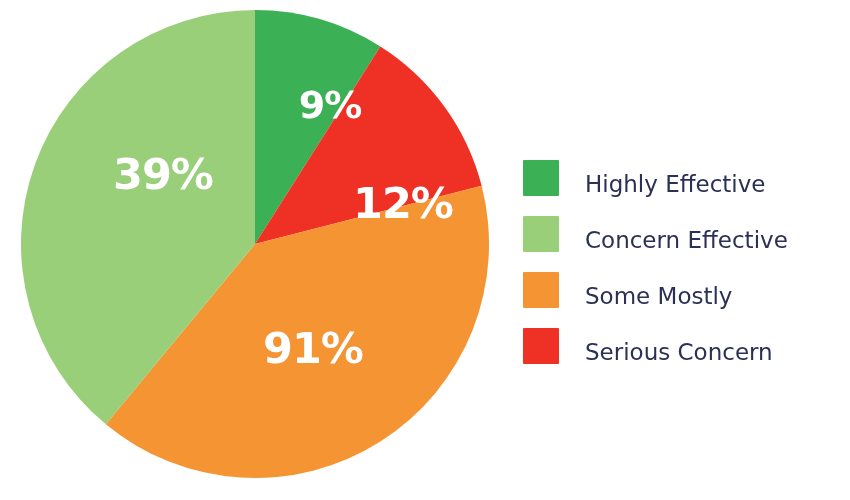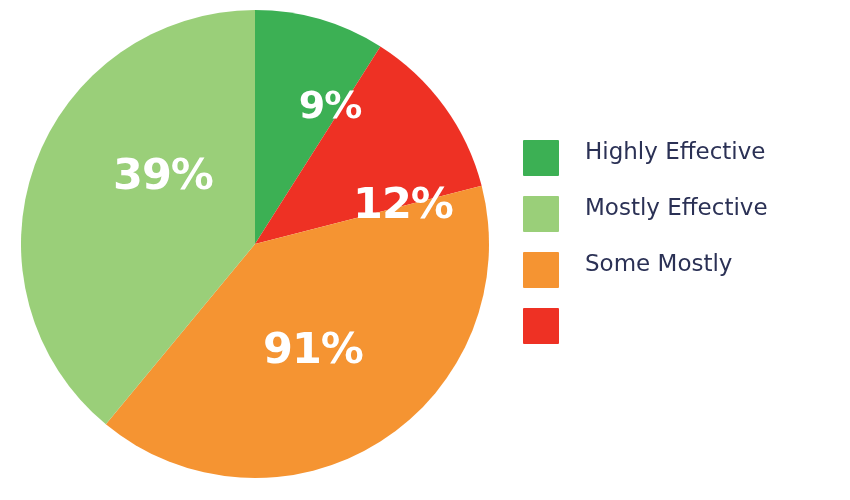--- a/index.html
+++ b/index.html
@@ -51,21 +51,21 @@
 
   
   #legend {
     position: absolute;
     left: 523px;
     top: 140px;
     width: 320px;
   }
   .legend-row {
     display: flex;
-    align-items: flex-start;
+    align-items: flex-end;
     height: 56px;
   }
   .legend-swatch {
     width: 36px;
     height: 36px;
     flex: 0 0 36px;
     border-radius: 1px;
   }
   .legend-label {
     margin-left: 26px;
@@ -98,24 +98,25 @@
       </div>
   </div>
 
   <div id="legend">
       <div class="legend-row">
         <div class="legend-swatch" style="background: rgb(60, 176, 84);"></div>
         <div class="legend-label" style="color: rgb(43, 49, 85);">Highly Effective</div>
       </div>
       <div class="legend-row">
         <div class="legend-swatch" style="background: rgb(154, 207, 121);"></div>
-        <div class="legend-label" style="color: rgb(43, 49, 85);">Mostly Effective</div>
+        <div class="legend-label" style="color: rgb(43, 49, 85);">Concern Effective</div>
       </div>
       <div class="legend-row">
         <div class="legend-swatch" style="background: rgb(245, 148, 50);"></div>
         <div class="legend-label" style="color: rgb(43, 49, 85);">Some Mostly</div>
       </div>
       <div class="legend-row">
         <div class="legend-swatch" style="background: rgb(238, 49, 36);"></div>
+        <div class="legend-label" style="color: rgb(43, 49, 85);">Serious Concern</div>
       </div>
     </div>
 
 </div>
 
 </body></html>

